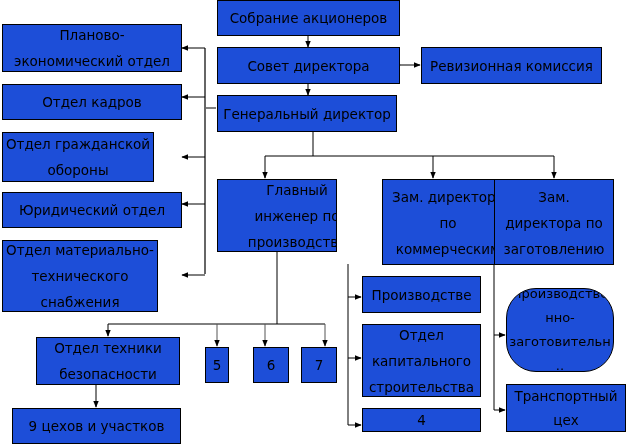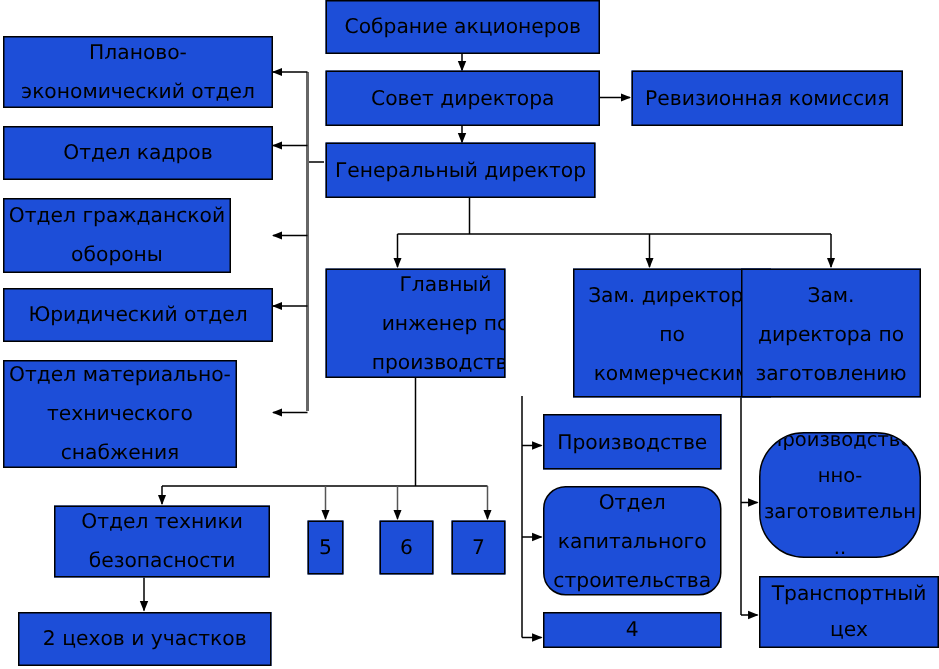--- a/index.html
+++ b/index.html
@@ -108,21 +108,21 @@
   </div>
 <div class="box top" style="left:494px;top:179px;width:120px;height:86px;">
     <span style="white-space:pre-line">Зам.
 директора по
 заготовлению</span>
   </div>
 
 <div class="box" style="left:362px;top:276px;width:119px;height:37px;">
     <span>Производстве</span>
   </div>
-<div class="box" style="left:362px;top:324px;width:119px;height:73px;border-radius:15px;">
+<div class="box" style="left:362px;top:324px;width:119px;height:73px;">
     <span style="white-space:pre-line">Отдел
 капитального
 строительства</span>
   </div>
 <div class="box" style="left:362px;top:408px;width:119px;height:24px;">
     <span>4</span>
   </div>
 
 <div class="box" style="left:506px;top:288px;width:108px;height:84px;line-height:24px;font-size:13px;border-radius:30px;">
     <span style="white-space:pre-line">Производстве
@@ -142,14 +142,14 @@
 <div class="box" style="left:205px;top:347px;width:24px;height:36px;">
     <span>5</span>
   </div>
 <div class="box" style="left:253px;top:347px;width:36px;height:36px;">
     <span>6</span>
   </div>
 <div class="box" style="left:301px;top:347px;width:36px;height:36px;">
     <span>7</span>
   </div>
 <div class="box" style="left:12px;top:408px;width:169px;height:36px;">
-    <span>2 цехов и участков</span>
+    <span>9 цехов и участков</span>
   </div>
 
 </body></html>

